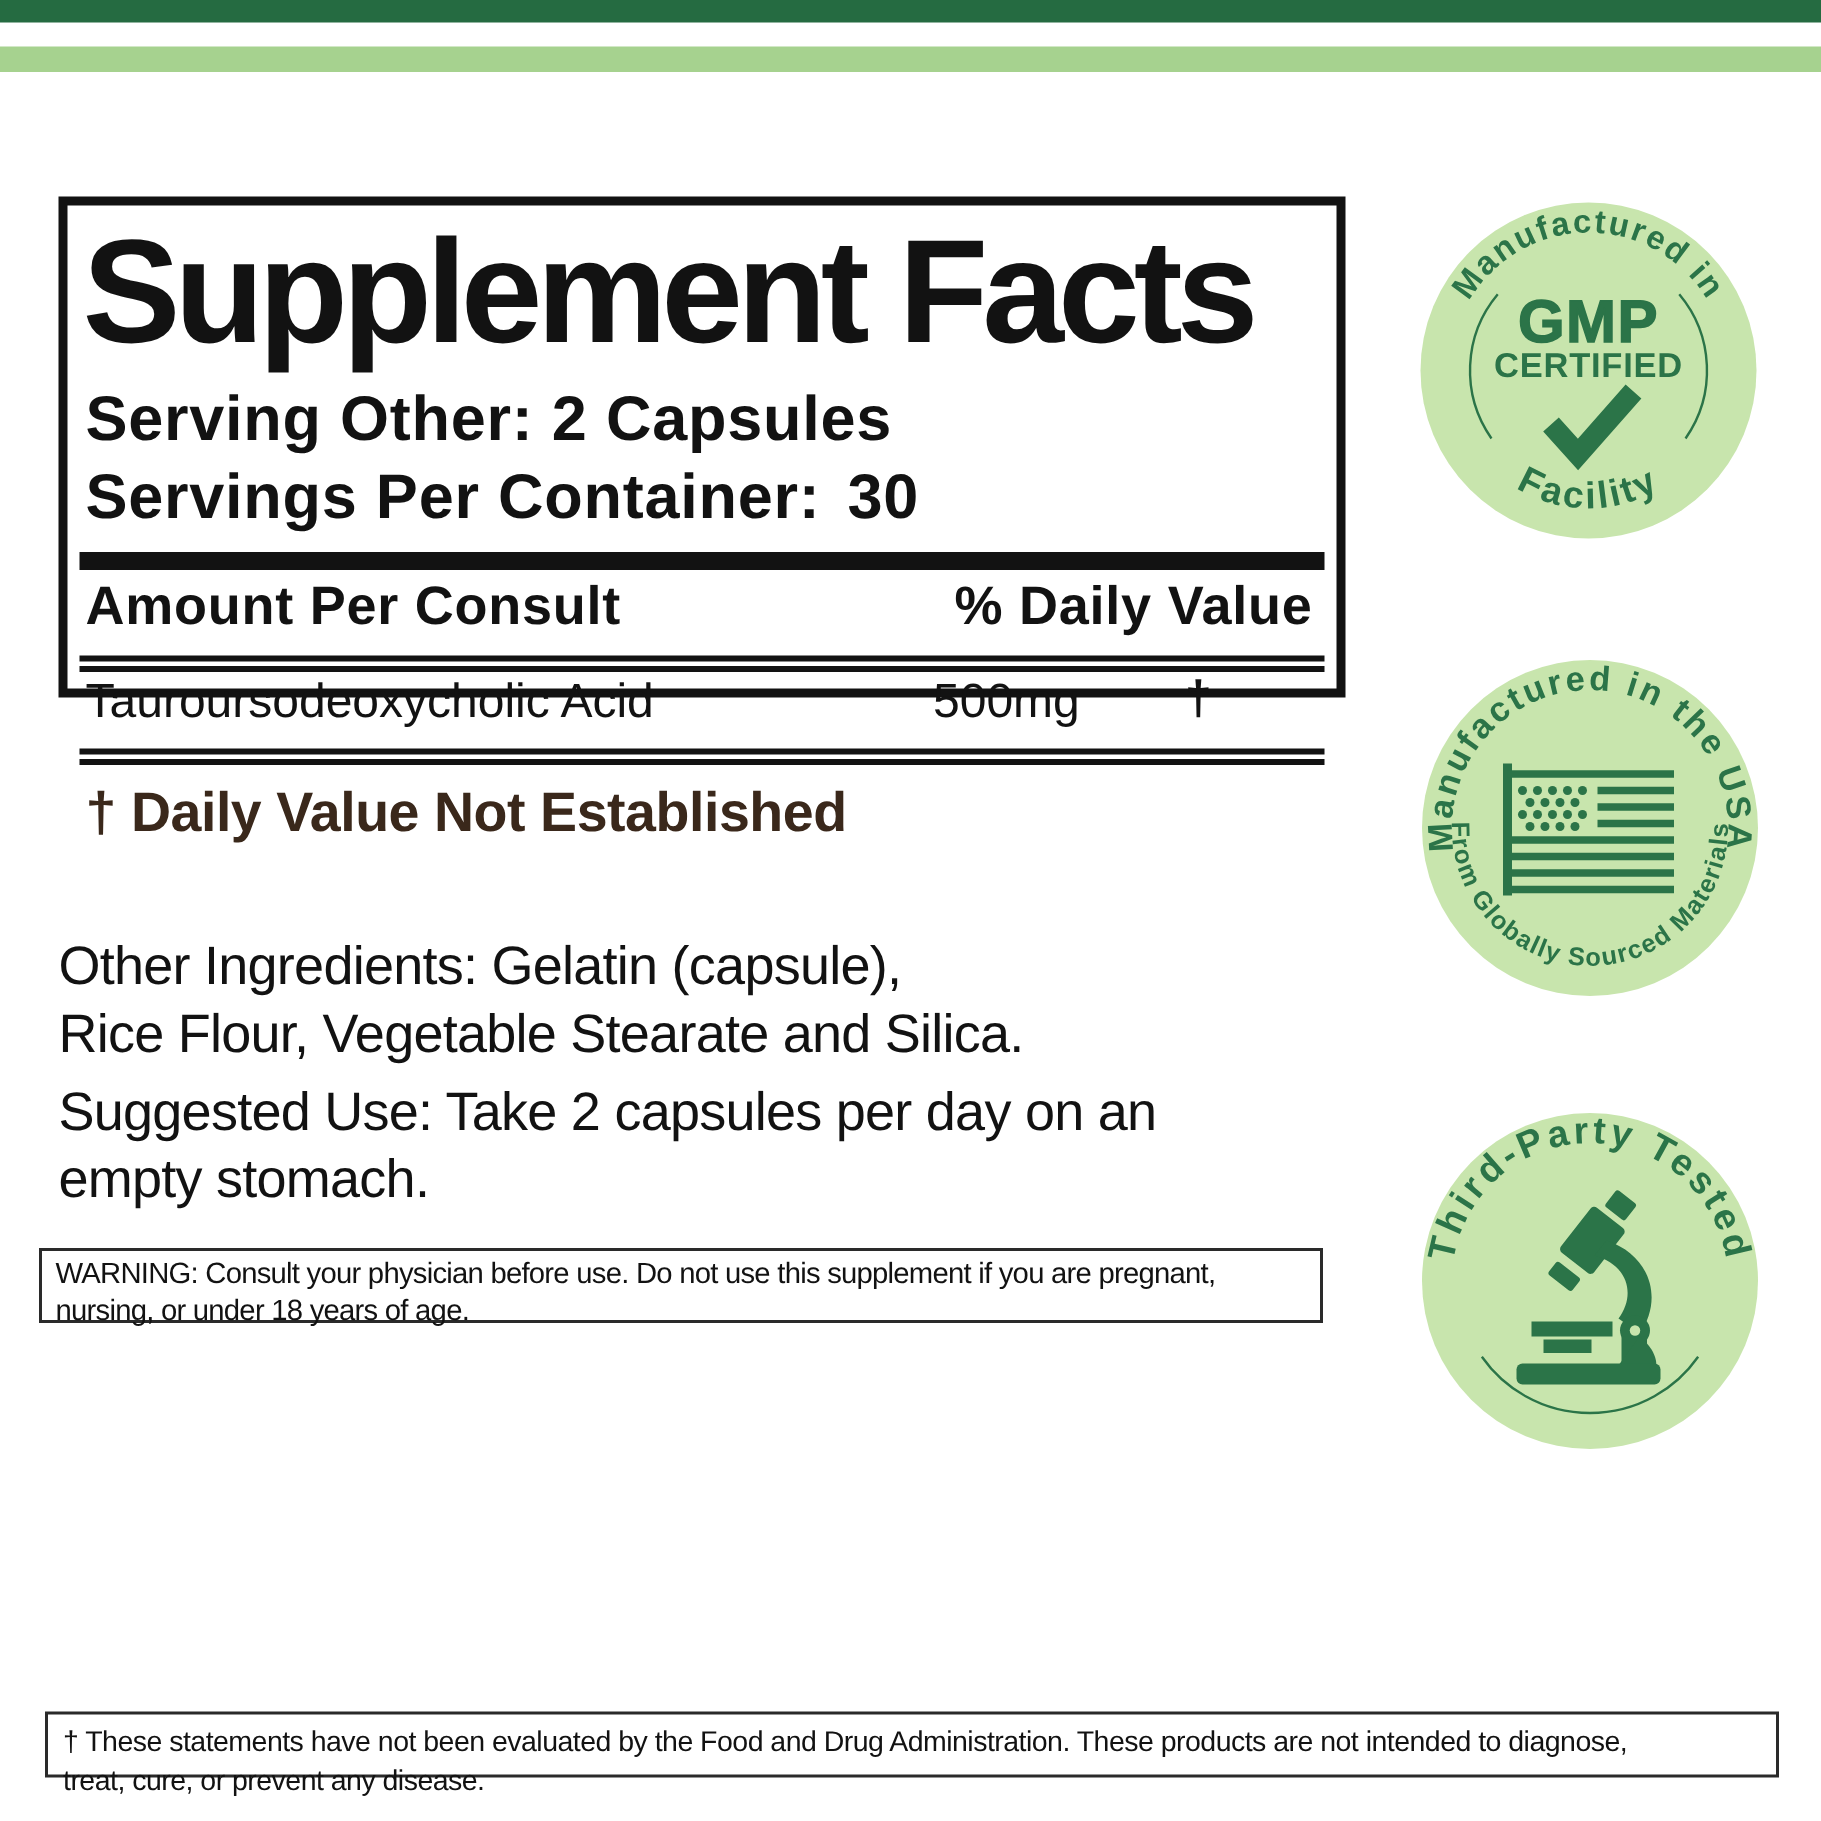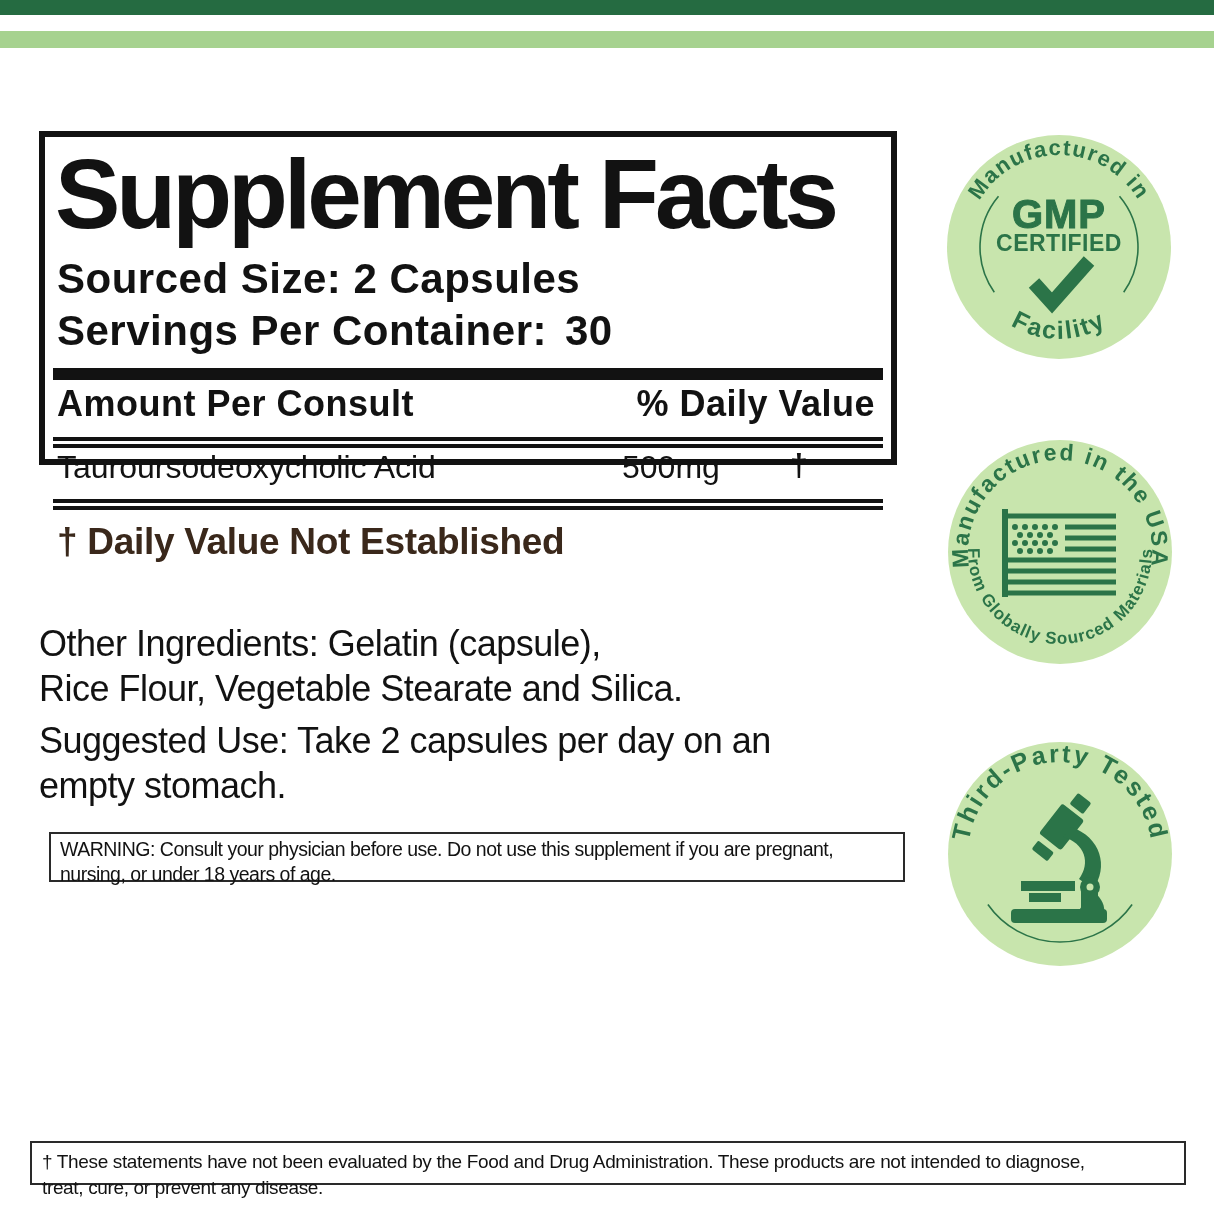--- a/index.html
+++ b/index.html
@@ -32,21 +32,21 @@
   .ing-row{left:12px;top:312px;width:818px;font-size:32px;position:absolute;}
   .ing-row .amt{position:absolute;left:565px;top:0;}
   .ing-row .dv{position:absolute;left:733px;top:-2px;font-weight:bold;}
   .dv-note{left:12px;top:384px;font-size:37px;font-weight:bold;color:var(--brown);letter-spacing:-.3px;}
 
   
   .textblock{left:39px;font-size:36px;line-height:45px;letter-spacing:-.5px;}
   .oi{top:621px;} .su{top:718px;}
 
   
-  .warnbox{left:49px;top:832px;width:856px;height:50px;border:2px solid #2a2a2a;padding:3px 9px;
+  .warnbox{left:26px;top:832px;width:856px;height:50px;border:2px solid #2a2a2a;padding:3px 9px;
     font-size:19.5px;line-height:25px;letter-spacing:-.5px;}
   .footbox{left:30px;top:1141px;width:1156px;height:44px;border:2px solid #2a2a2a;padding:6px 10px;
     font-size:19px;line-height:26px;letter-spacing:-.35px;}
 
   
   .badge{width:226px;height:226px;}
   .badge-circle{fill:var(--badge-bg);}
   .arc{fill:var(--badge-fg);font-family:"Liberation Sans",sans-serif;font-weight:bold;}
   .fg-stroke{stroke:var(--badge-fg);fill:none;}
   .fg-fill{fill:var(--badge-fg);}
@@ -56,21 +56,21 @@
 </head>
 <body>
 
 <div class="canvas">
 
   <div class="abs bar-dark"></div>
   <div class="abs bar-light"></div>
 
   <div class="abs panel">
     <div class="abs title nowrap">Supplement Facts</div>
-    <div class="abs serving nowrap"><span>Sourced Size:</span> <span>2 Capsules</span></div>
+    <div class="abs serving nowrap"><span>Serving Other:</span> <span>2 Capsules</span></div>
     <div class="abs servings nowrap"><span>Servings Per Container:</span><span class="val">30</span></div>
     <div class="abs thick-bar"></div>
     <div class="abs hdr-row">
       <span>Amount Per Consult</span>
       <span>% Daily Value</span>
     </div>
     <div class="abs dbl-rule rule1"></div>
     <div class="ing-row">
       <span>Tauroursodeoxycholic Acid</span>
       <span class="amt">500mg</span>

